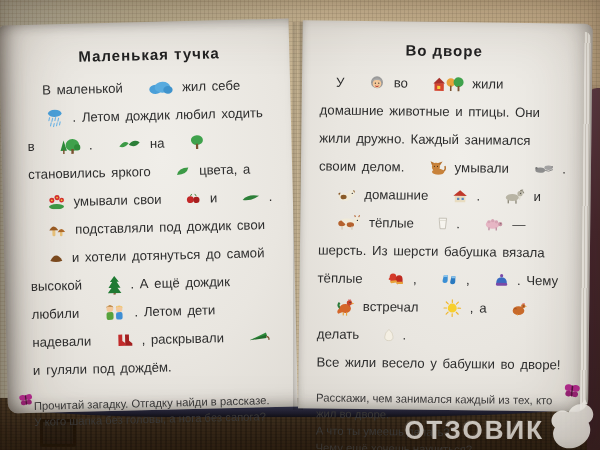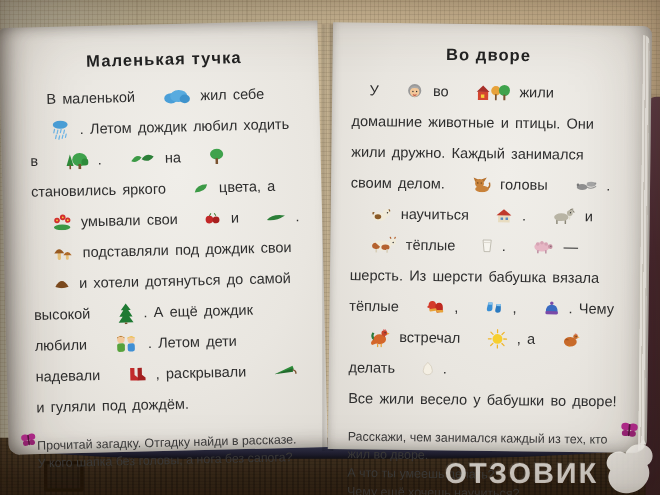--- a/index.html
+++ b/index.html
@@ -216,34 +216,34 @@
               <rect x="22" y="12" width="2" height="7" fill="#7a5230"></rect>
               <ellipse cx="33" cy="7.5" rx="6.5" ry="6.5" fill="#3fa24c"></ellipse>
               <rect x="31.8" y="12.5" width="2.4" height="6.5" fill="#7a5230"></rect>
             </svg></span><span class="tx"> жили домашние животные и птицы. Они жили дружно. Каждый занимался своим делом. </span><span class="ic"><svg viewBox="0 0 22 18" width="17" height="14">
               <path d="M4 6 L2 0.5 L7.5 3 Z M14 6 L17.5 0.5 L11 3 Z" fill="#b5712e"></path>
               <circle cx="9" cy="7.5" r="5.2" fill="#c8823a"></circle>
               <ellipse cx="12" cy="14" rx="8" ry="3.8" fill="#c8823a"></ellipse>
               <path d="M19 13 Q22.5 11 20.5 6.5" stroke="#b5712e" stroke-width="2" fill="none"></path>
               <circle cx="7" cy="7" r="0.7" fill="#402810"></circle>
               <circle cx="11" cy="7" r="0.7" fill="#402810"></circle>
-            </svg></span><span class="tx"> головы </span><span class="ic"><svg viewBox="0 0 26 12" width="20" height="9">
+            </svg></span><span class="tx"> умывали </span><span class="ic"><svg viewBox="0 0 26 12" width="20" height="9">
               <ellipse cx="8" cy="8" rx="6.5" ry="3.6" fill="#8f8f8f"></ellipse>
               <circle cx="3" cy="5.5" r="1.6" fill="#777"></circle>
               <path d="M14 8 Q19 11 25 7" stroke="#8f8f8f" stroke-width="1.3" fill="none"></path>
               <ellipse cx="19" cy="4.5" rx="5.5" ry="3" fill="#a5a5a5"></ellipse>
               <circle cx="24" cy="3.5" r="1.2" fill="#8f8f8f"></circle>
             </svg></span><span class="tx"> . </span><span class="ic"><svg viewBox="0 0 24 18" width="18" height="14">
               <ellipse cx="10" cy="12" rx="8.5" ry="5" fill="#f0ead8"></ellipse>
               <ellipse cx="8" cy="12" rx="4" ry="3" fill="#8a5a28"></ellipse>
               <circle cx="18.5" cy="7" r="4.3" fill="#f0ead8"></circle>
               <path d="M20.5 3 Q23.5 2 22.5 6.5 Z" fill="#8a5a28"></path>
               <circle cx="19.5" cy="7" r="0.9" fill="#333"></circle>
               <path d="M2 10 Q-0.5 5.5 4 6.5 Z" fill="#8a5a28"></path>
-            </svg></span><span class="tx"> научиться </span><span class="ic"><svg viewBox="0 0 20 18" width="15" height="14">
+            </svg></span><span class="tx"> домашние </span><span class="ic"><svg viewBox="0 0 20 18" width="15" height="14">
               <rect x="3" y="8" width="14" height="9" fill="#e8dcc0"></rect>
               <path d="M1 8.5 L10 1 L19 8.5 Z" fill="#c0392b"></path>
               <rect x="6" y="11" width="3" height="3" fill="#5a8ac0"></rect>
               <rect x="12" y="11" width="3" height="3" fill="#5a8ac0"></rect>
             </svg></span><span class="tx"> . </span><span class="ic"><svg viewBox="0 0 26 19" width="20" height="15">
               <path d="M19.5 4 Q21 0.5 24 1.5 M21.5 4 Q24.5 2 25 5.5" stroke="#8a8676" stroke-width="1.3" fill="none"></path>
               <ellipse cx="10" cy="11" rx="8.5" ry="4.6" fill="#b8b4a4"></ellipse>
               <circle cx="20" cy="6" r="3.4" fill="#b8b4a4"></circle>
               <path d="M20 9.5 Q20.5 12.5 19 13.5" stroke="#dcd8c8" stroke-width="1.4" fill="none"></path>
               <rect x="4" y="14.5" width="1.7" height="4.5" fill="#8a8676"></rect>

